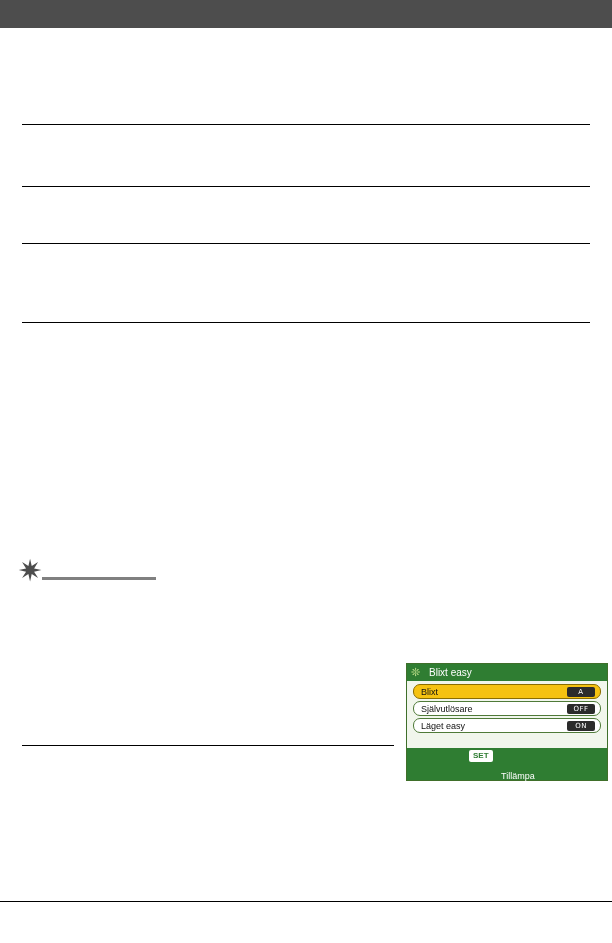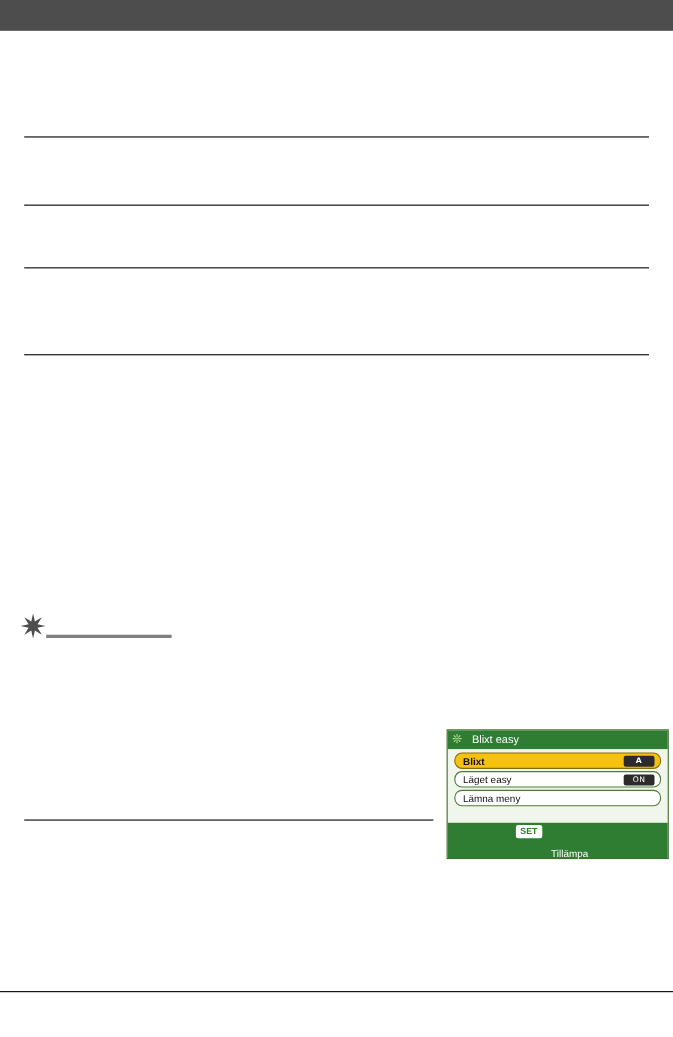--- a/index.html
+++ b/index.html
@@ -132,21 +132,20 @@
     height: 15px;
     margin-bottom: 2px;
     border: 1px solid #4f7a38;
     border-radius: 7px;
     background: #ffffff;
     box-sizing: border-box;
   }
   .lcd-row.selected {
     background: #f5c211;
     border-color: #8a6d00;
-    font-weight: bold;
   }
   .lcd-row-label {
     position: absolute;
     left: 7px;
     top: 1px;
     font-size: 9px;
     line-height: 12px;
     color: #111111;
   }
   .lcd-row-value {
@@ -219,25 +218,26 @@
     <span class="lcd-title-icon">❊</span>
     <span>Blixt easy</span>
   </div>
 
   <div class="lcd-rows">
     <div class="lcd-row selected">
       <span class="lcd-row-label">Blixt</span>
       <span class="lcd-row-value">A</span>
     </div>
     <div class="lcd-row">
+      <span class="lcd-row-label">Självutlösare</span>
+      <span class="lcd-row-value">OFF</span>
+    </div>
+    <div class="lcd-row">
       <span class="lcd-row-label">Läget easy</span>
       <span class="lcd-row-value">ON</span>
-    </div>
-    <div class="lcd-row">
-      <span class="lcd-row-label">Lämna meny</span>
     </div>
   </div>
 
   <div class="lcd-footer">
     <span class="lcd-footer-key">SET</span>
     <span class="lcd-footer-text">Tillämpa</span>
   </div>
 </div>
 
 </body></html>

